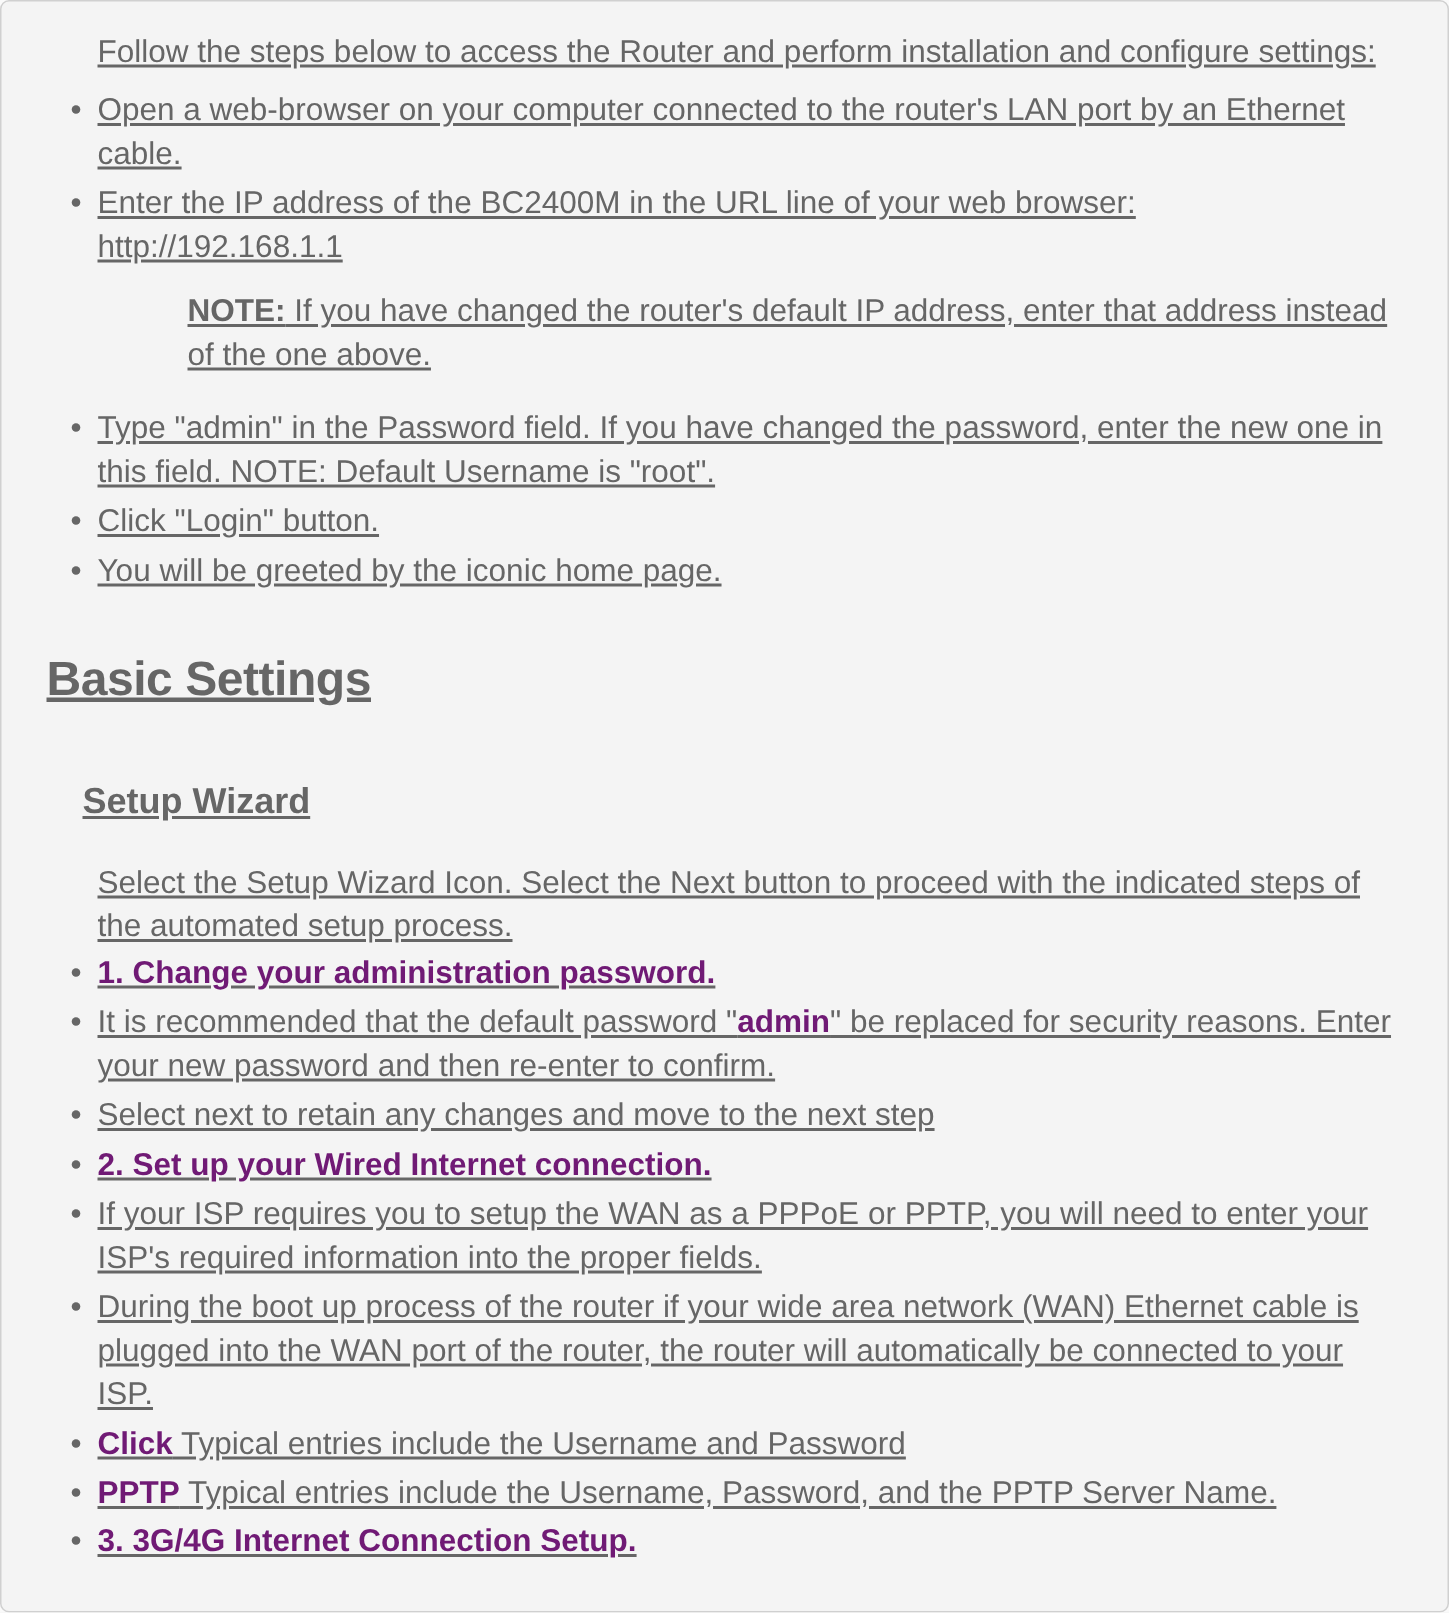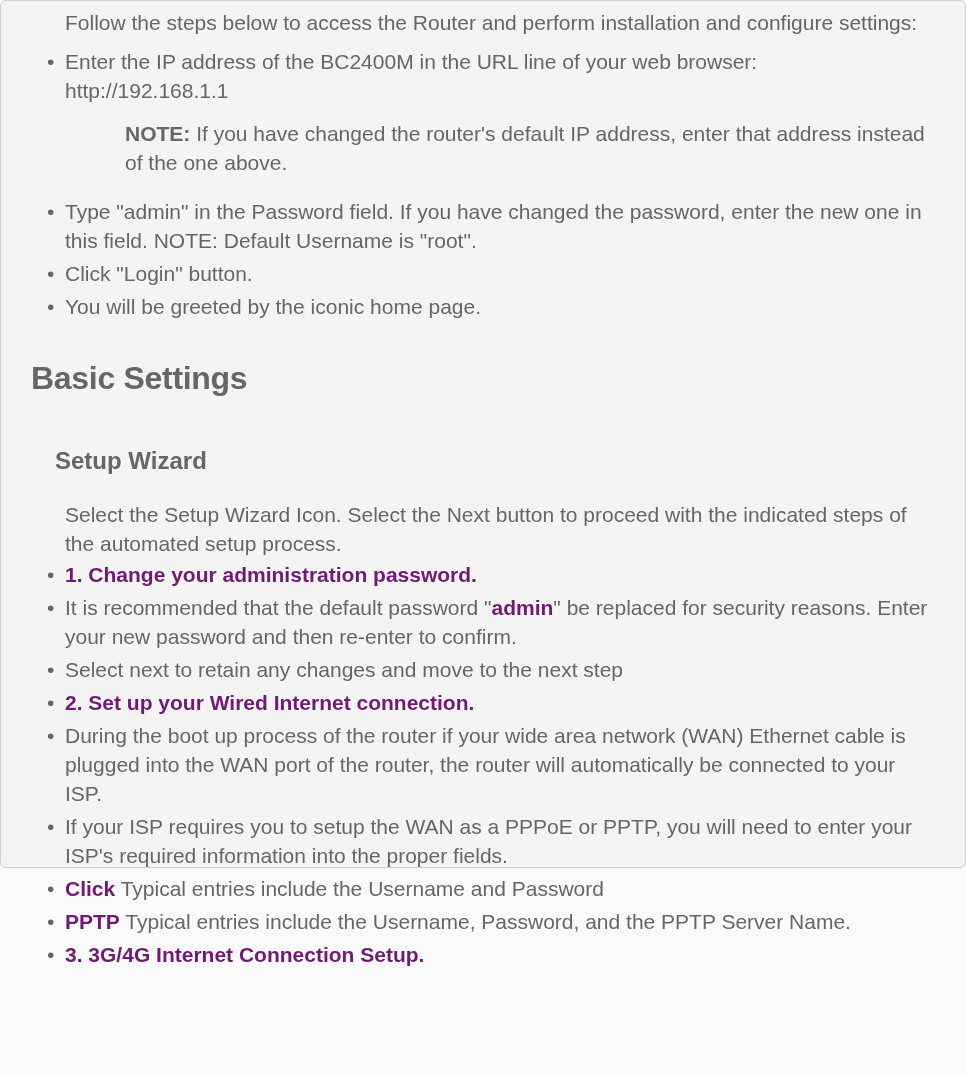--- a/index.html
+++ b/index.html
@@ -11,28 +11,29 @@
       width: 966px;
       height: 1075px;
       overflow: hidden;
     }
     body {
       font-family: "Myriad Pro", "Segoe UI", "Helvetica Neue", Arial, sans-serif;
       background: #fafafa;
     }
     .page {
       width: 966px;
-      height: 868px;
+      height: 1075px;
       background: #f4f4f4;
       border: 1px solid #d0d0d0;
       border-radius: 6px;
-      padding: 8px 30px 30px 30px;
+      padding: 20px 30px 30px 30px;
       color: #666666;
       font-size: 21px;
       line-height: 1.38;
+      text-decoration: underline;
     }
     .intro-wrap {
       padding-left: 34px;
     }
     .intro {
       margin-bottom: 10px;
     }
     ul.bullets {
       list-style: none;
       padding-left: 34px;
@@ -87,20 +88,23 @@
 <body>
 
 <div class="page">
 
   <div class="intro-wrap">
     <p class="intro">Follow the steps below to access the Router and perform installation and configure settings:</p>
   </div>
 
   <ul class="bullets">
     <li>
+      <span>Open a web-browser on your computer connected to the router's LAN port by an Ethernet cable.</span>
+    </li>
+    <li>
       <span>Enter the IP address of the BC2400M in the URL line of your web browser:</span><br>
       <span>http://192.168.1.1</span>
     </li>
   </ul>
 
   <div class="note-block">
     <span class="note-label">NOTE:</span><span> If you have changed the router's default IP address, enter that address instead of the one above.</span>
   </div>
 
   <ul class="bullets">
@@ -130,24 +134,24 @@
     <li>
       <span>It is recommended that the default password "</span><span class="bold">admin</span><span>" be replaced for security reasons. Enter your new password and then re-enter to confirm.</span>
     </li>
     <li>
       <span>Select next to retain any changes and move to the next step</span>
     </li>
     <li>
       <span class="bold">2. Set up your Wired Internet connection.</span>
     </li>
     <li>
-      <span>During the boot up process of the router if your wide area network (WAN) Ethernet cable is plugged into the WAN port of the router, the router will automatically be connected to your ISP.</span>
+      <span>If your ISP requires you to setup the WAN as a PPPoE or PPTP, you will need to enter your ISP's required information into the proper fields.</span>
     </li>
     <li>
-      <span>If your ISP requires you to setup the WAN as a PPPoE or PPTP, you will need to enter your ISP's required information into the proper fields.</span>
+      <span>During the boot up process of the router if your wide area network (WAN) Ethernet cable is plugged into the WAN port of the router, the router will automatically be connected to your ISP.</span>
     </li>
     <li>
       <span class="bold">Click</span><span> Typical entries include the Username and Password</span>
     </li>
     <li>
       <span class="bold">PPTP</span><span> Typical entries include the Username, Password, and the PPTP Server Name.</span>
     </li>
     <li>
       <span class="bold">3. 3G/4G Internet Connection Setup.</span>
     </li>

